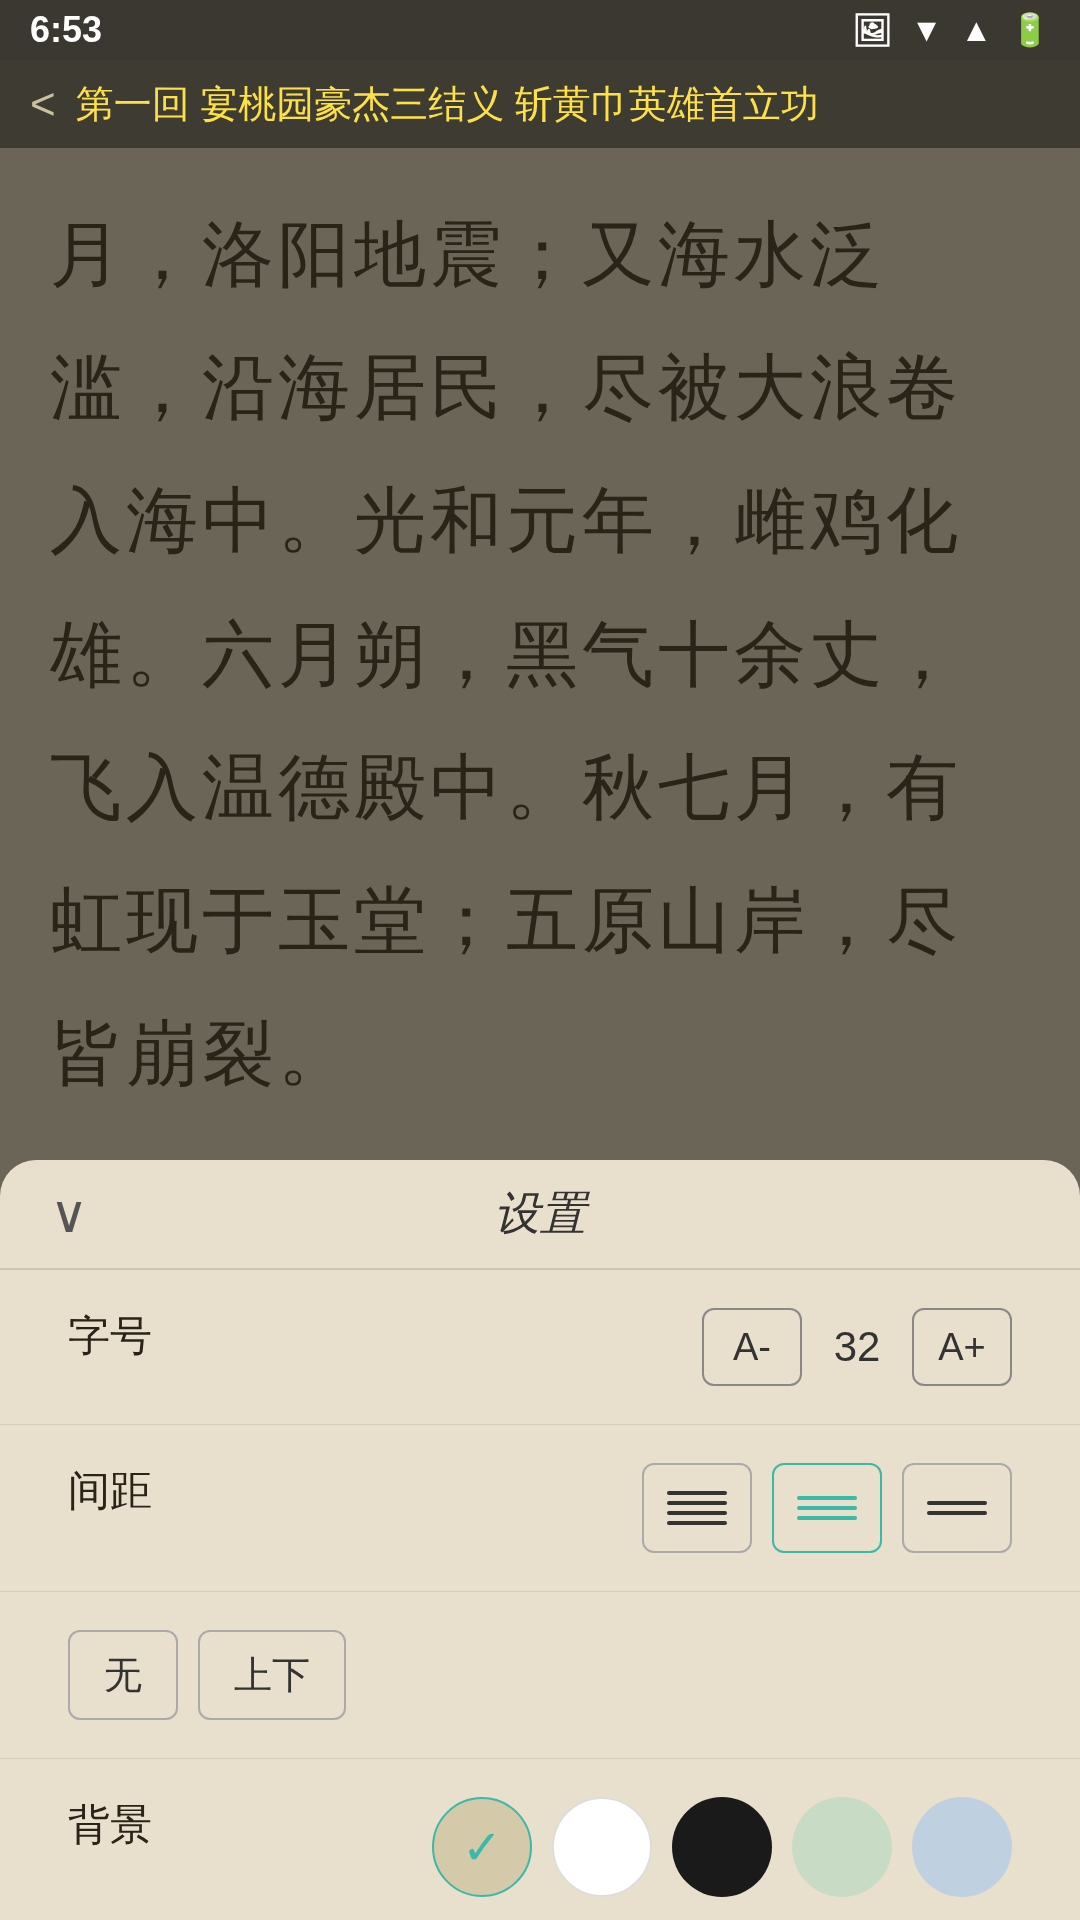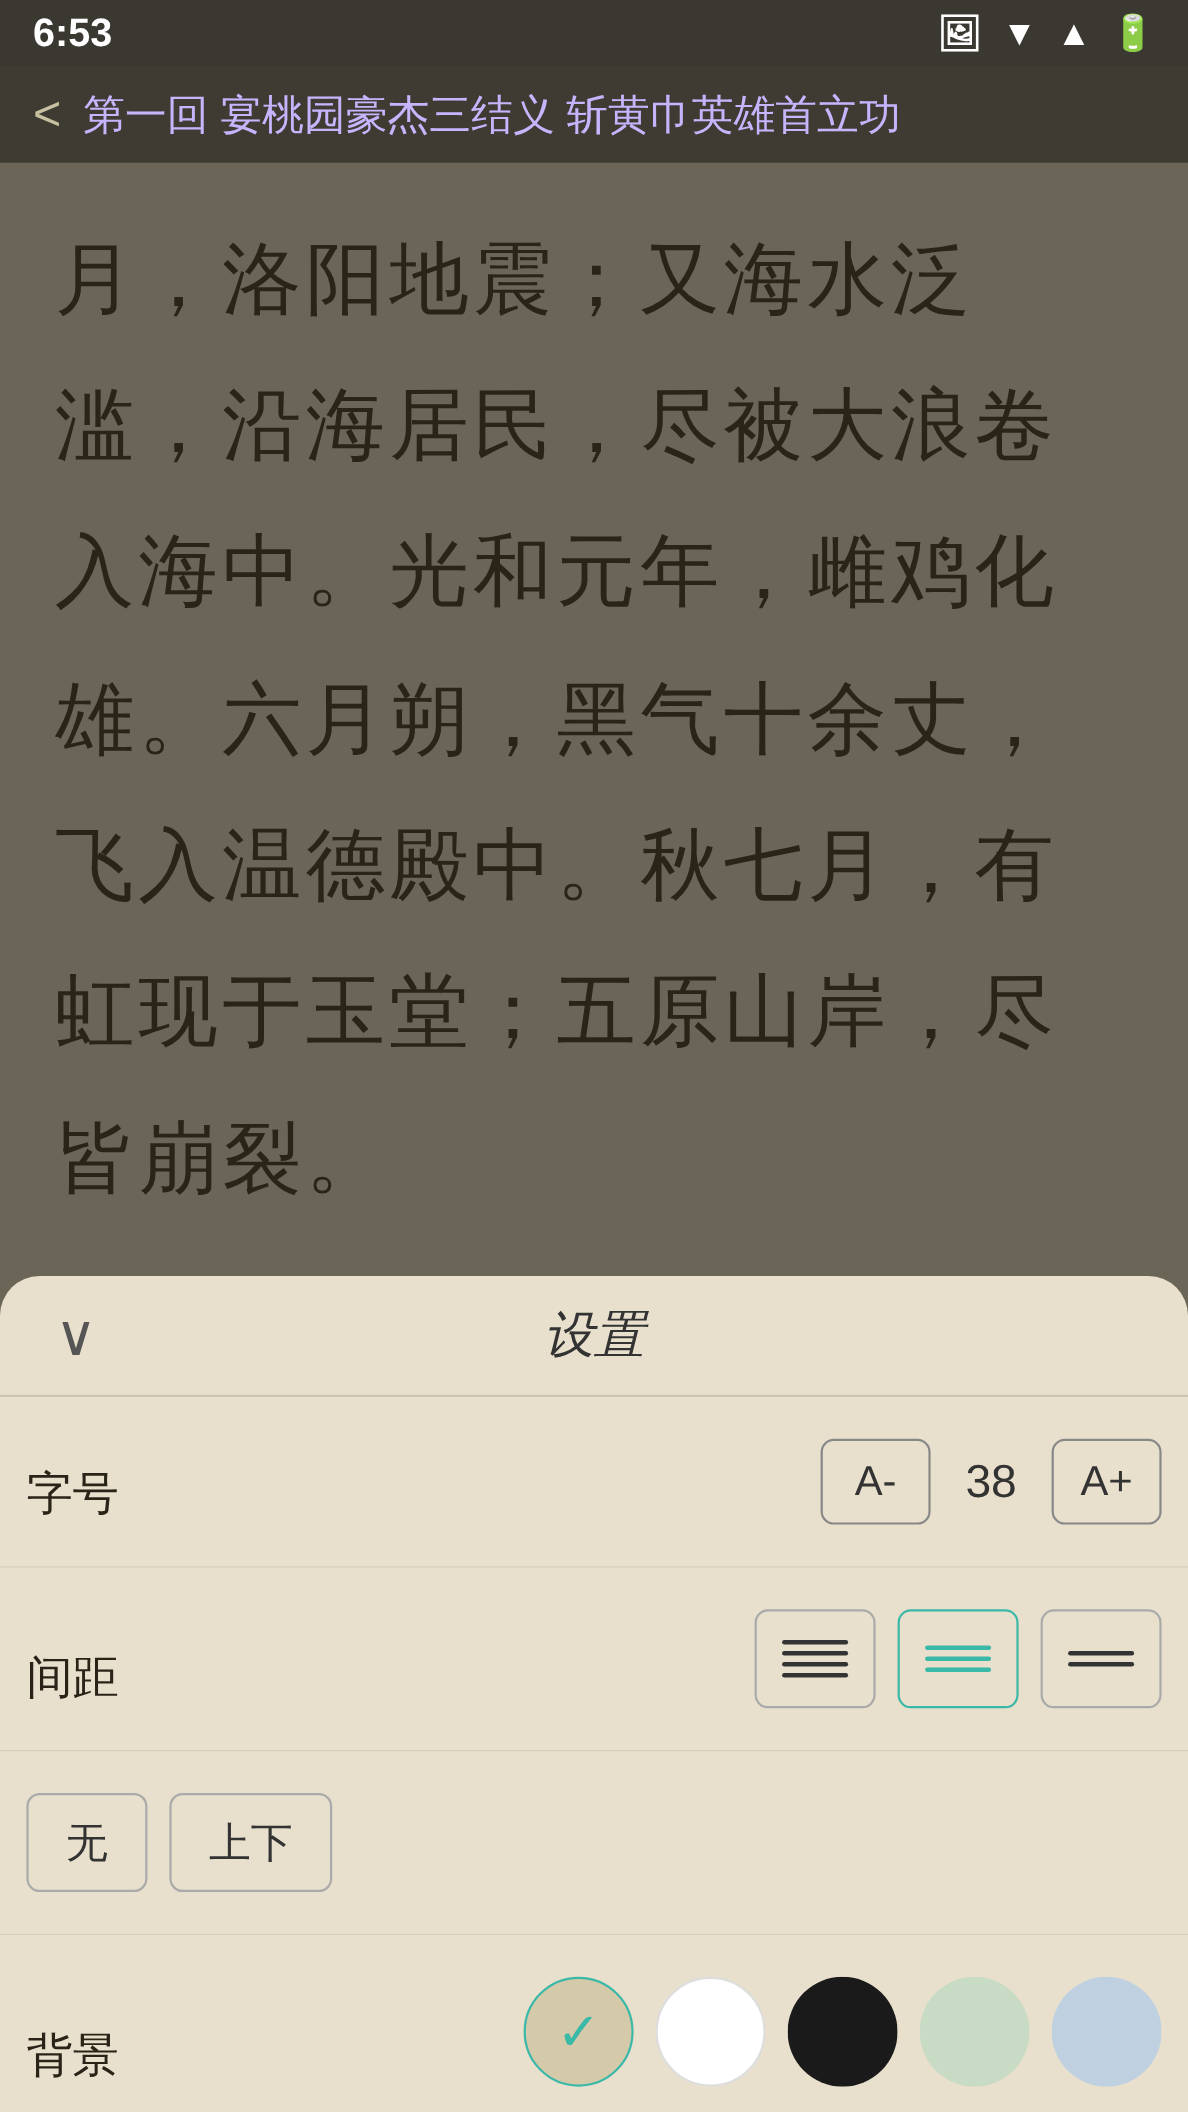--- a/index.html
+++ b/index.html
@@ -44,21 +44,21 @@
       align-items: center;
       padding: 0 30px;
       gap: 20px;
     }
     .nav-back-icon {
       color: #c8c0a0;
       font-size: 44px;
       cursor: pointer;
     }
     .nav-title {
-      color: #c4b5fd;
+      color: #fde047;
       font-size: 38px;
       font-weight: normal;
       flex: 1;
     }
 
     
     .reader-content {
       width: 100%;
       background: #6b6558;
       padding: 40px 76px 40px 50px;
@@ -101,22 +101,22 @@
       transform: translateX(-50%);
       font-size: 46px;
       color: #333;
       font-weight: normal;
       font-style: italic;
     }
 
     
     .settings-row {
       display: flex;
-      align-items: flex-end;
-      padding: 38px 24px;
+      align-items: flex-start;
+      padding: 38px 68px;
       border-bottom: 1px solid #d5ccb8;
       gap: 37px;
     }
     .settings-row:last-child {
       border-bottom: none;
     }
     .settings-label {
       font-size: 42px;
       color: #2a2318;
       flex: 1;
@@ -245,21 +245,21 @@
 
   <div class="settings-header">
     <span class="settings-close-icon">∨</span>
     <span class="settings-title">设置</span>
   </div>
 
   <div class="settings-row">
     <span class="settings-label">字号</span>
     <div class="settings-controls">
       <button class="btn-font">A-</button>
-      <span class="font-size-value">38</span>
+      <span class="font-size-value">32</span>
       <button class="btn-font">A+</button>
     </div>
   </div>
 
   <div class="settings-row">
     <span class="settings-label">间距</span>
     <div class="settings-controls">
 
       <button class="btn-spacing">
         <div class="lines-icon">

